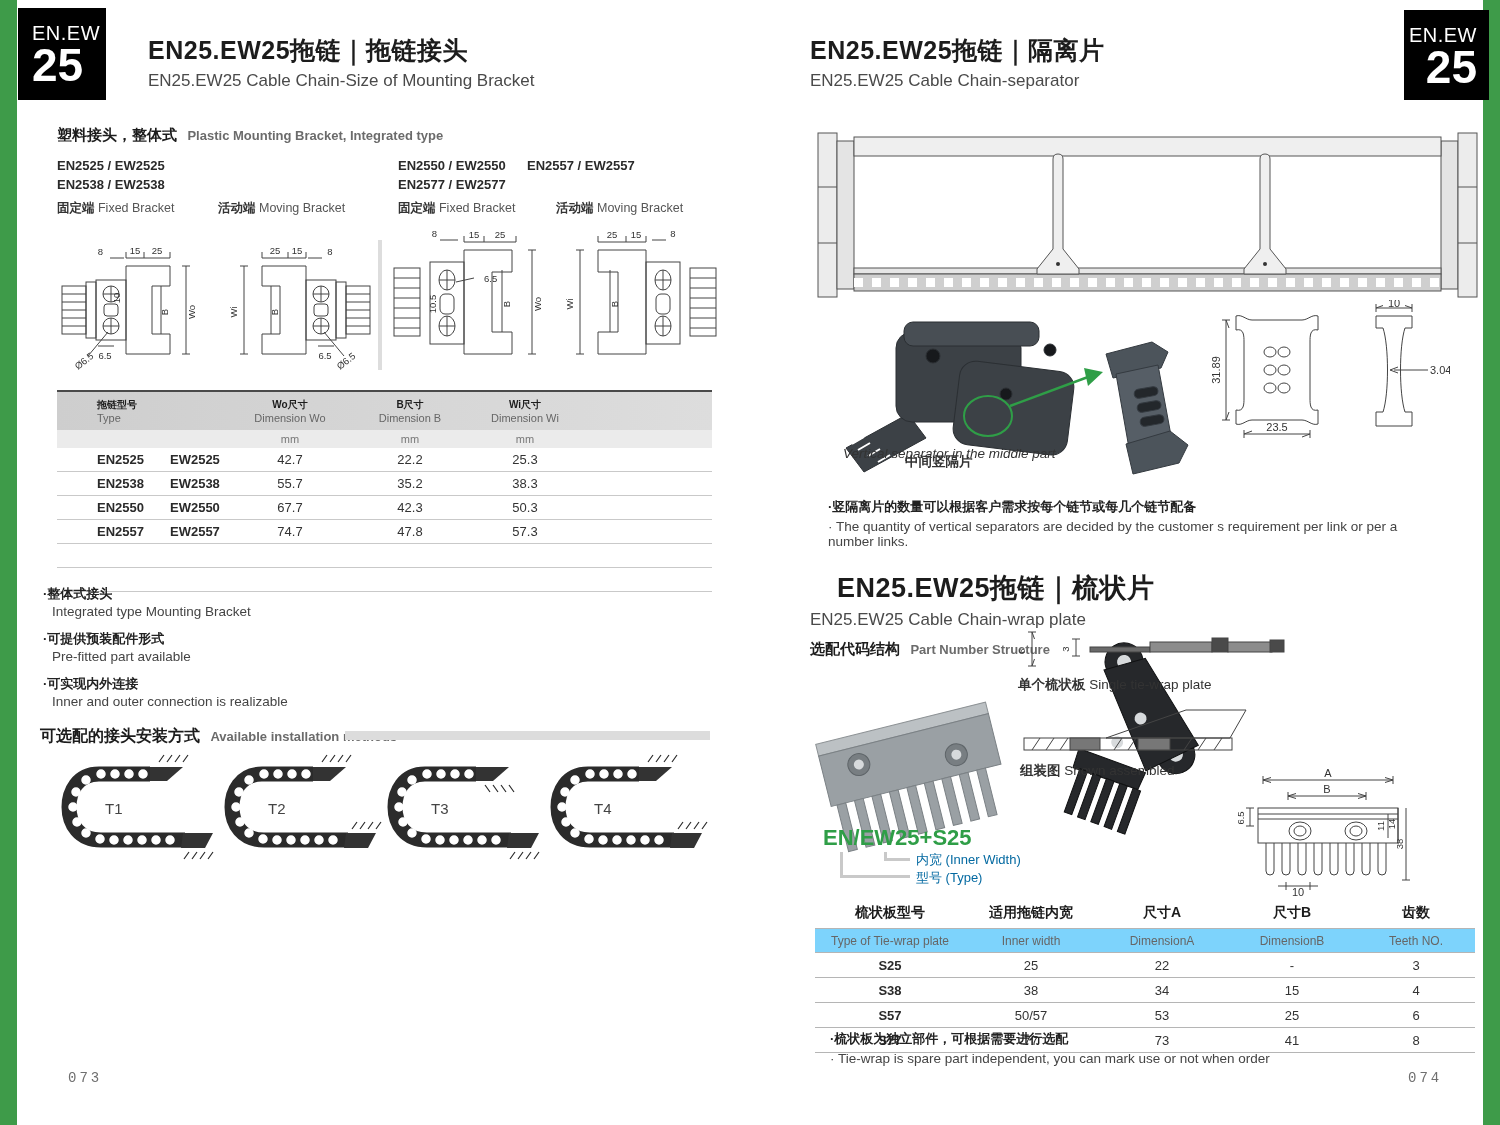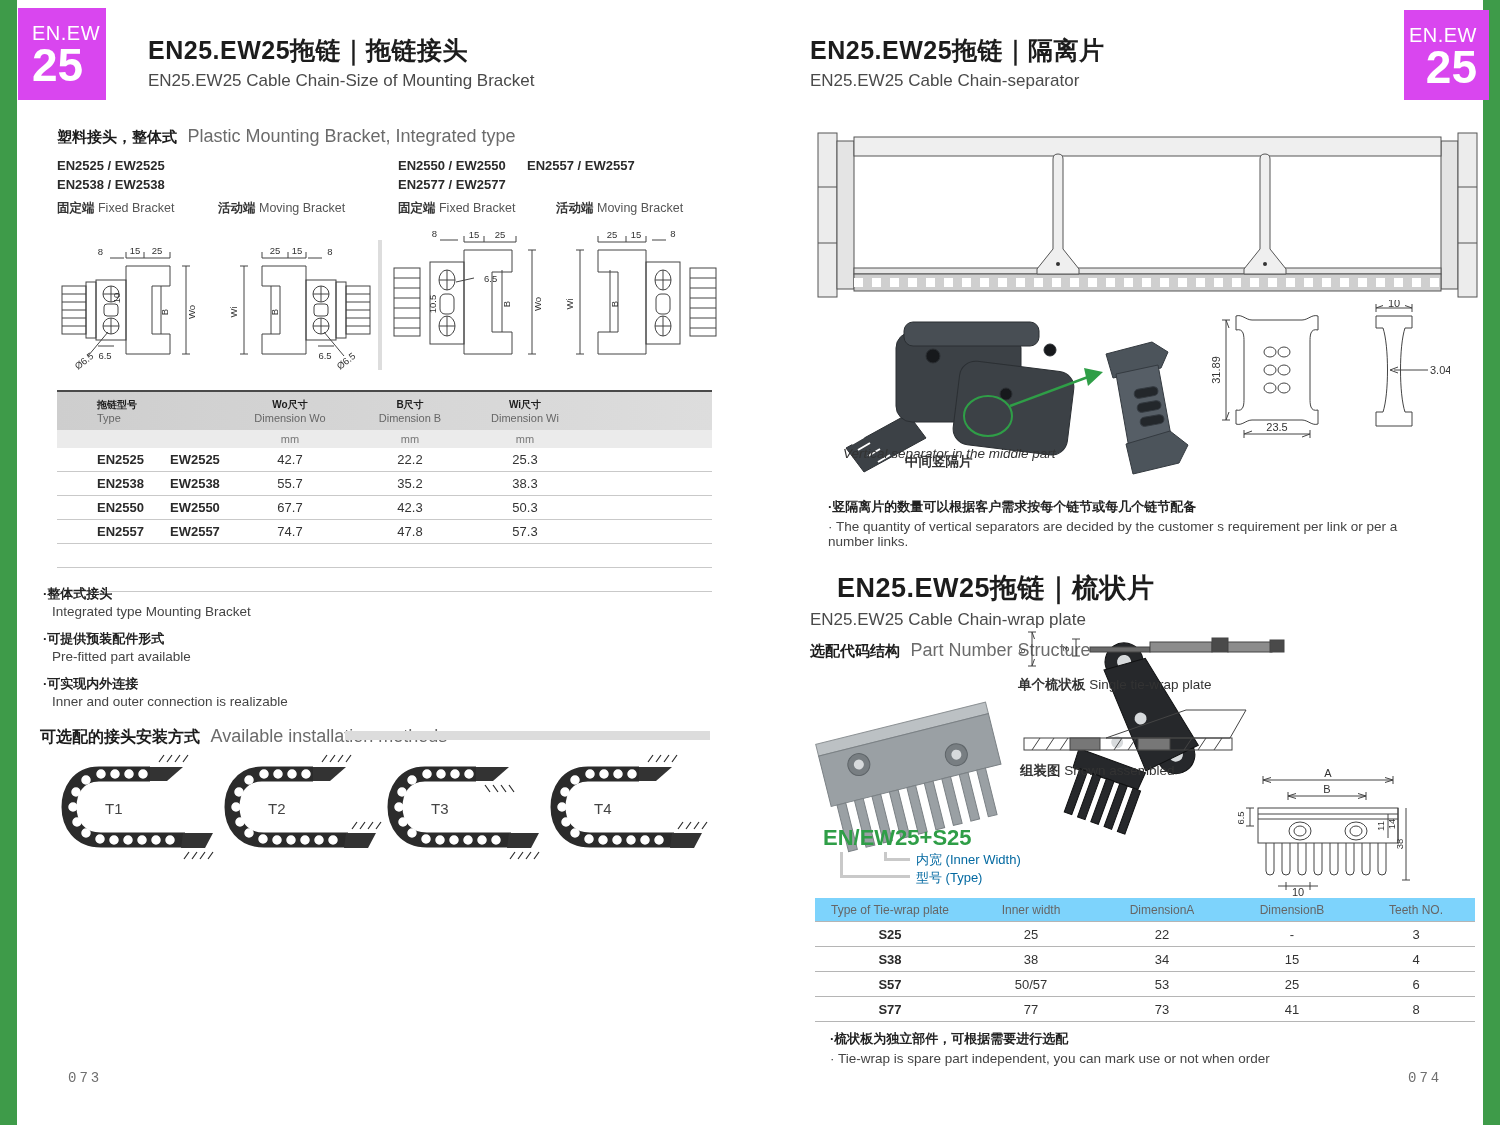--- a/index.html
+++ b/index.html
@@ -1,29 +1,29 @@
 <!DOCTYPE html>
 <html><head>
 <meta charset="utf-8">
 <style>
   html,body{margin:0;padding:0;background:#fff;}
   .canvas{position:relative;width:1500px;height:1125px;background:#fff;overflow:hidden;
           font-family:"Liberation Sans","DejaVu Sans",sans-serif;color:#222;}
   .abs{position:absolute;}
   .edge{position:absolute;top:0;bottom:0;width:17px;background:#3e9b49;}
   .edge.l{left:0;} .edge.r{right:0;}
-  .badge{position:absolute;background:#d946ef;color:#fff;}
+  .badge{position:absolute;background:#000000;color:#fff;}
   .badge .b1{font-size:20px;letter-spacing:0.5px;}
   .badge .b2{font-size:46px;font-weight:bold;line-height:0.9;}
   .badge.lft{left:18px;top:8px;width:88px;height:92px;padding-left:14px;box-sizing:border-box;padding-top:14px;}
   .badge.rgt{left:1404px;top:10px;width:85px;height:90px;text-align:right;padding-right:12px;box-sizing:border-box;padding-top:14px;}
   .h-cn{font-size:25px;font-weight:bold;color:#1c1c1c;letter-spacing:0.5px;}
   .h-en{font-size:17px;color:#4a4a4a;margin-top:4px;}
   .sec-cn{font-size:15px;font-weight:bold;color:#1c1c1c;}
-  .sec-en{font-size:18px;color:#6b6b6b;font-weight:normal;margin-left:6px;}
+  .sec-en{font-size:13px;color:#6b6b6b;font-weight:bold;margin-left:6px;}
   .models{font-size:13px;font-weight:bold;color:#2a2a2a;line-height:19px;}
   .blabel{font-size:12.5px;color:#333;}
   .blabel .en{color:#555;}
   .gbar{position:absolute;height:9px;background:#dcdcdc;}
   table.dt{border-collapse:collapse;table-layout:fixed;font-size:13px;}
   table.dt th,table.dt td{padding:0;margin:0;}
   .ltable thead tr.hd{background:linear-gradient(to right,#cecece,#dddddd);border-top:2px solid #4a4a4a;}
   .ltable .hd th{height:38px;vertical-align:middle;font-weight:normal;}
   .ltable .hd .cn{font-size:10px;font-weight:bold;color:#1c1c1c;}
   .ltable .hd .en{font-size:11px;color:#666;}
@@ -627,20 +627,27 @@
 
   <table class="dt rtable abs" style="left:815px;top:898px;width:660px;">
     <colgroup>
         <col style="width:150px">
         <col style="width:132px">
         <col style="width:130px">
         <col style="width:130px">
         <col style="width:118px">
       </colgroup>
     <thead>
+      <tr class="cnh">
+        <td>梳状板型号</td>
+        <td>适用拖链内宽</td>
+        <td>尺寸A</td>
+        <td>尺寸B</td>
+        <td>齿数</td>
+      </tr>
       <tr class="enh">
         <td>Type of Tie-wrap plate</td>
         <td>Inner width</td>
         <td>DimensionA</td>
         <td>DimensionB</td>
         <td>Teeth NO.</td>
       </tr>
     </thead>
     <tbody>
       <tr>

